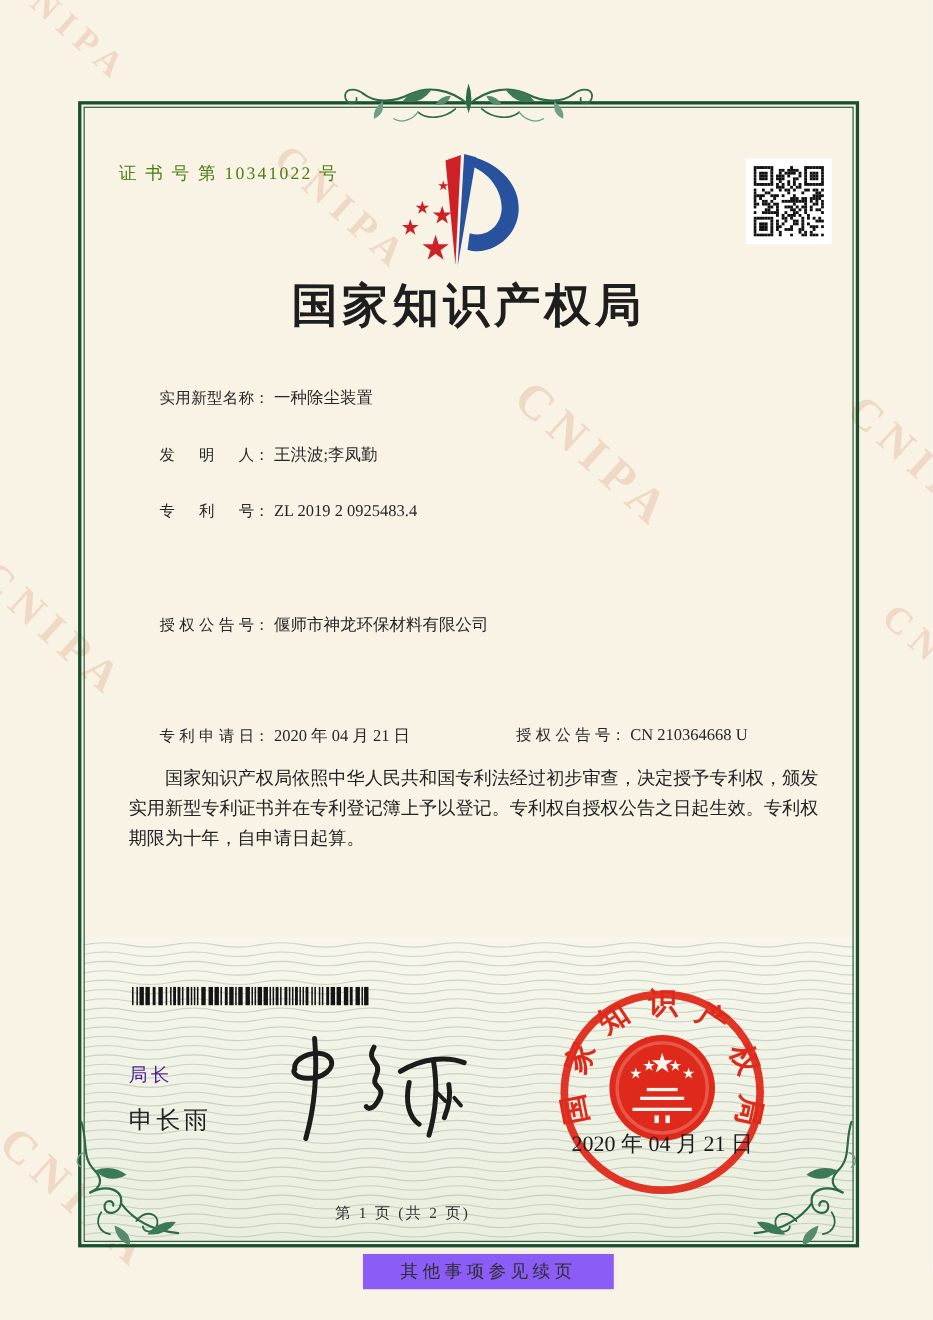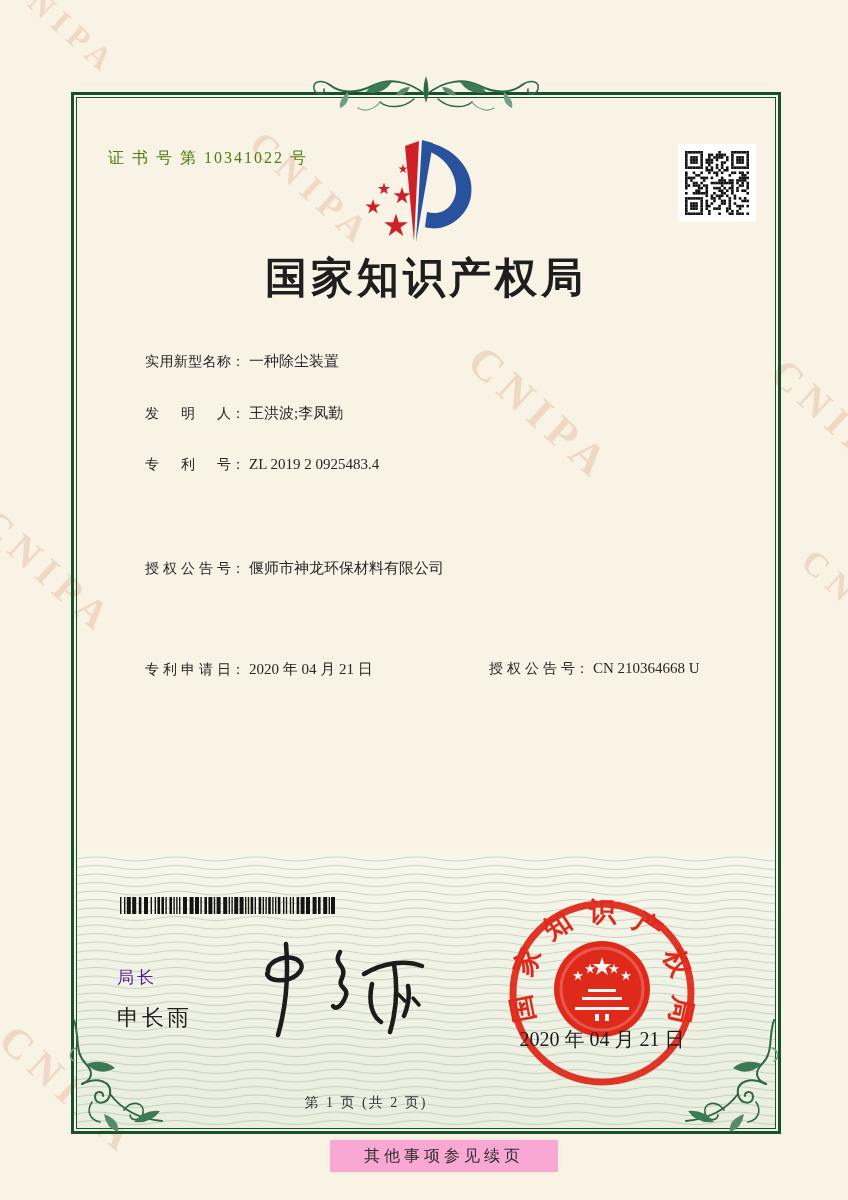--- a/index.html
+++ b/index.html
@@ -29,39 +29,39 @@
   .qrpatch{position:absolute;left:678px;top:144px;width:78px;height:78px;background:#fff;z-index:5;}
   .qrpatch svg{position:absolute;left:7px;top:7px;}
 
   .title{position:absolute;left:71px;top:250px;width:710px;text-align:center;
          font-size:42px;font-weight:bold;letter-spacing:4px;color:#1e1e1e;z-index:5;}
 
   .frow{position:absolute;left:117px;font-size:14px;color:#262626;white-space:nowrap;z-index:5;}
   .flabel{display:inline-block;width:86px;text-align:justify;text-align-last:justify;margin-left:28px;}
   .fcolon{display:inline-block;}
   .fvalue{margin-left:4px;font-size:15px;}
-  .fsecond{position:absolute;left:344px;top:0;}
+  .fsecond{position:absolute;left:324px;top:0;}
 
   .paras{position:absolute;left:117px;top:694px;width:630px;font-size:16.5px;
          line-height:27px;color:#222;z-index:5;}
   .paras p{margin:0;text-indent:2em;}
 
   .barcode{position:absolute;left:120px;top:897px;z-index:5;}
 
   .signer-title{position:absolute;left:117px;top:966px;font-family:"Liberation Sans",sans-serif;
                 font-size:17px;font-weight:500;color:#4c1d95;z-index:5;letter-spacing:3px;}
   .signer-name{position:absolute;left:117px;top:1003px;font-family:"Liberation Sans",sans-serif;
                font-size:22px;font-weight:500;color:#222;z-index:5;letter-spacing:3px;}
   .sig{position:absolute;left:248px;top:938px;z-index:6;}
 
   .seal{position:absolute;left:502px;top:893px;z-index:7;}
 
   .pageno{position:absolute;left:71px;top:1094px;width:590px;text-align:center;
           font-size:14px;color:#333;letter-spacing:2px;z-index:5;}
-  .contnote{position:absolute;left:330px;top:1140px;width:228px;height:32px;background:#f9a8d4;
+  .contnote{position:absolute;left:330px;top:1140px;width:228px;height:32px;background:#8b5cf6;
             z-index:5;display:flex;align-items:center;justify-content:center;
             font-size:16px;color:#2e2e2e;letter-spacing:4px;box-shadow:0 0 6px rgba(0,0,0,0.04);}
 </style>
 </head>
 <body>
 
 <div id="page">
 
   <div class="wm" style="left:-8px;top:4px;font-size:32px;">CNIPA</div>
   <div class="wm" style="left:236px;top:168px;font-size:36px;">CNIPA</div>
@@ -486,20 +486,21 @@
     <span class="flabel">授权公告号</span><span class="fcolon">：</span><span class="fvalue">偃师市神龙环保材料有限公司</span>
   </div>
   <div class="frow" style="top:660px">
     <span class="flabel">专利申请日</span><span class="fcolon">：</span><span class="fvalue">2020 年 04 月 21 日</span>
     <span class="fsecond">
       <span class="flabel">授权公告号</span><span class="fcolon">：</span><span class="fvalue">CN 210364668 U</span>
     </span>
   </div>
 
   <div class="paras">
+    <p>国家知识产权局依照中华人民共和国专利法经过初步审查，决定授予专利权，颁发实用新型专利证书并在专利登记簿上予以登记。专利权自授权公告之日起生效。专利权期限为十年，自申请日起算。</p>
   </div>
 
   <svg class="barcode" id="barcode-svg" width="215" height="17">
       <rect x="0.00" y="0" width="1.40" height="17" fill="#141414"></rect>
       <rect x="4.00" y="0" width="1.40" height="17" fill="#141414"></rect>
       <rect x="6.80" y="0" width="4.00" height="17" fill="#141414"></rect>
       <rect x="12.20" y="0" width="4.00" height="17" fill="#141414"></rect>
       <rect x="18.80" y="0" width="2.60" height="17" fill="#141414"></rect>
       <rect x="24.00" y="0" width="4.00" height="17" fill="#141414"></rect>
       <rect x="30.60" y="0" width="1.40" height="17" fill="#141414"></rect>

